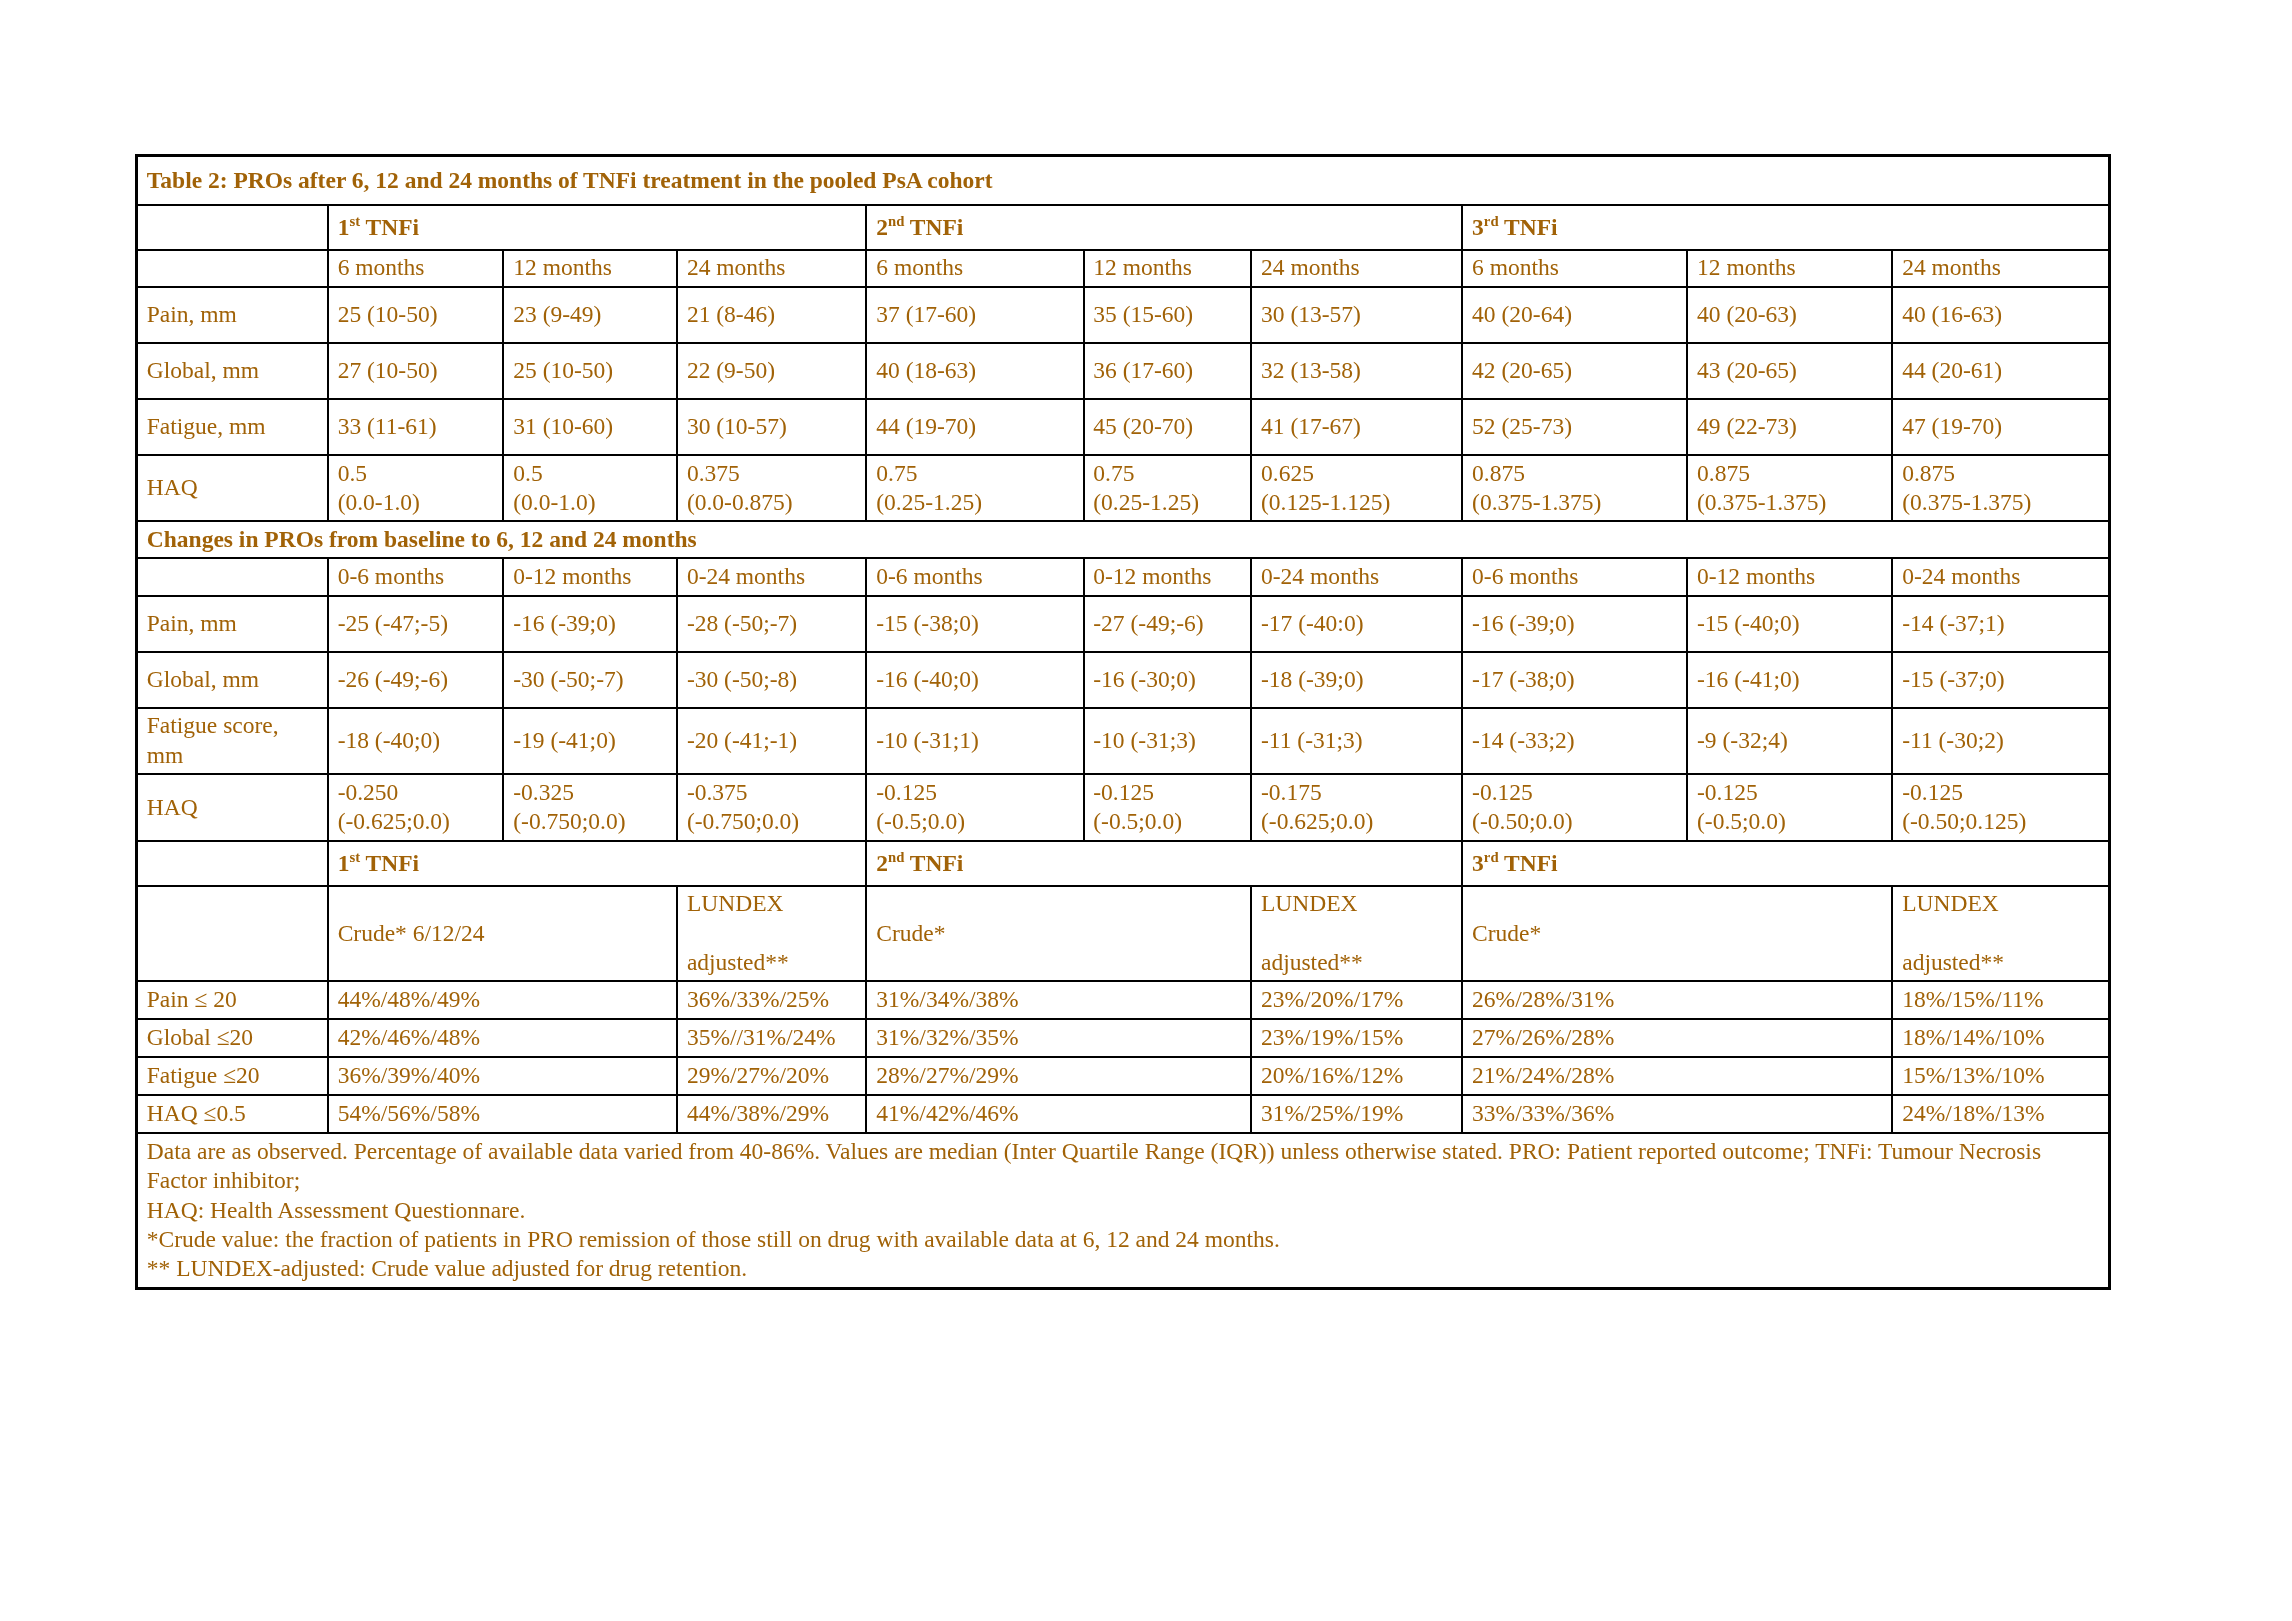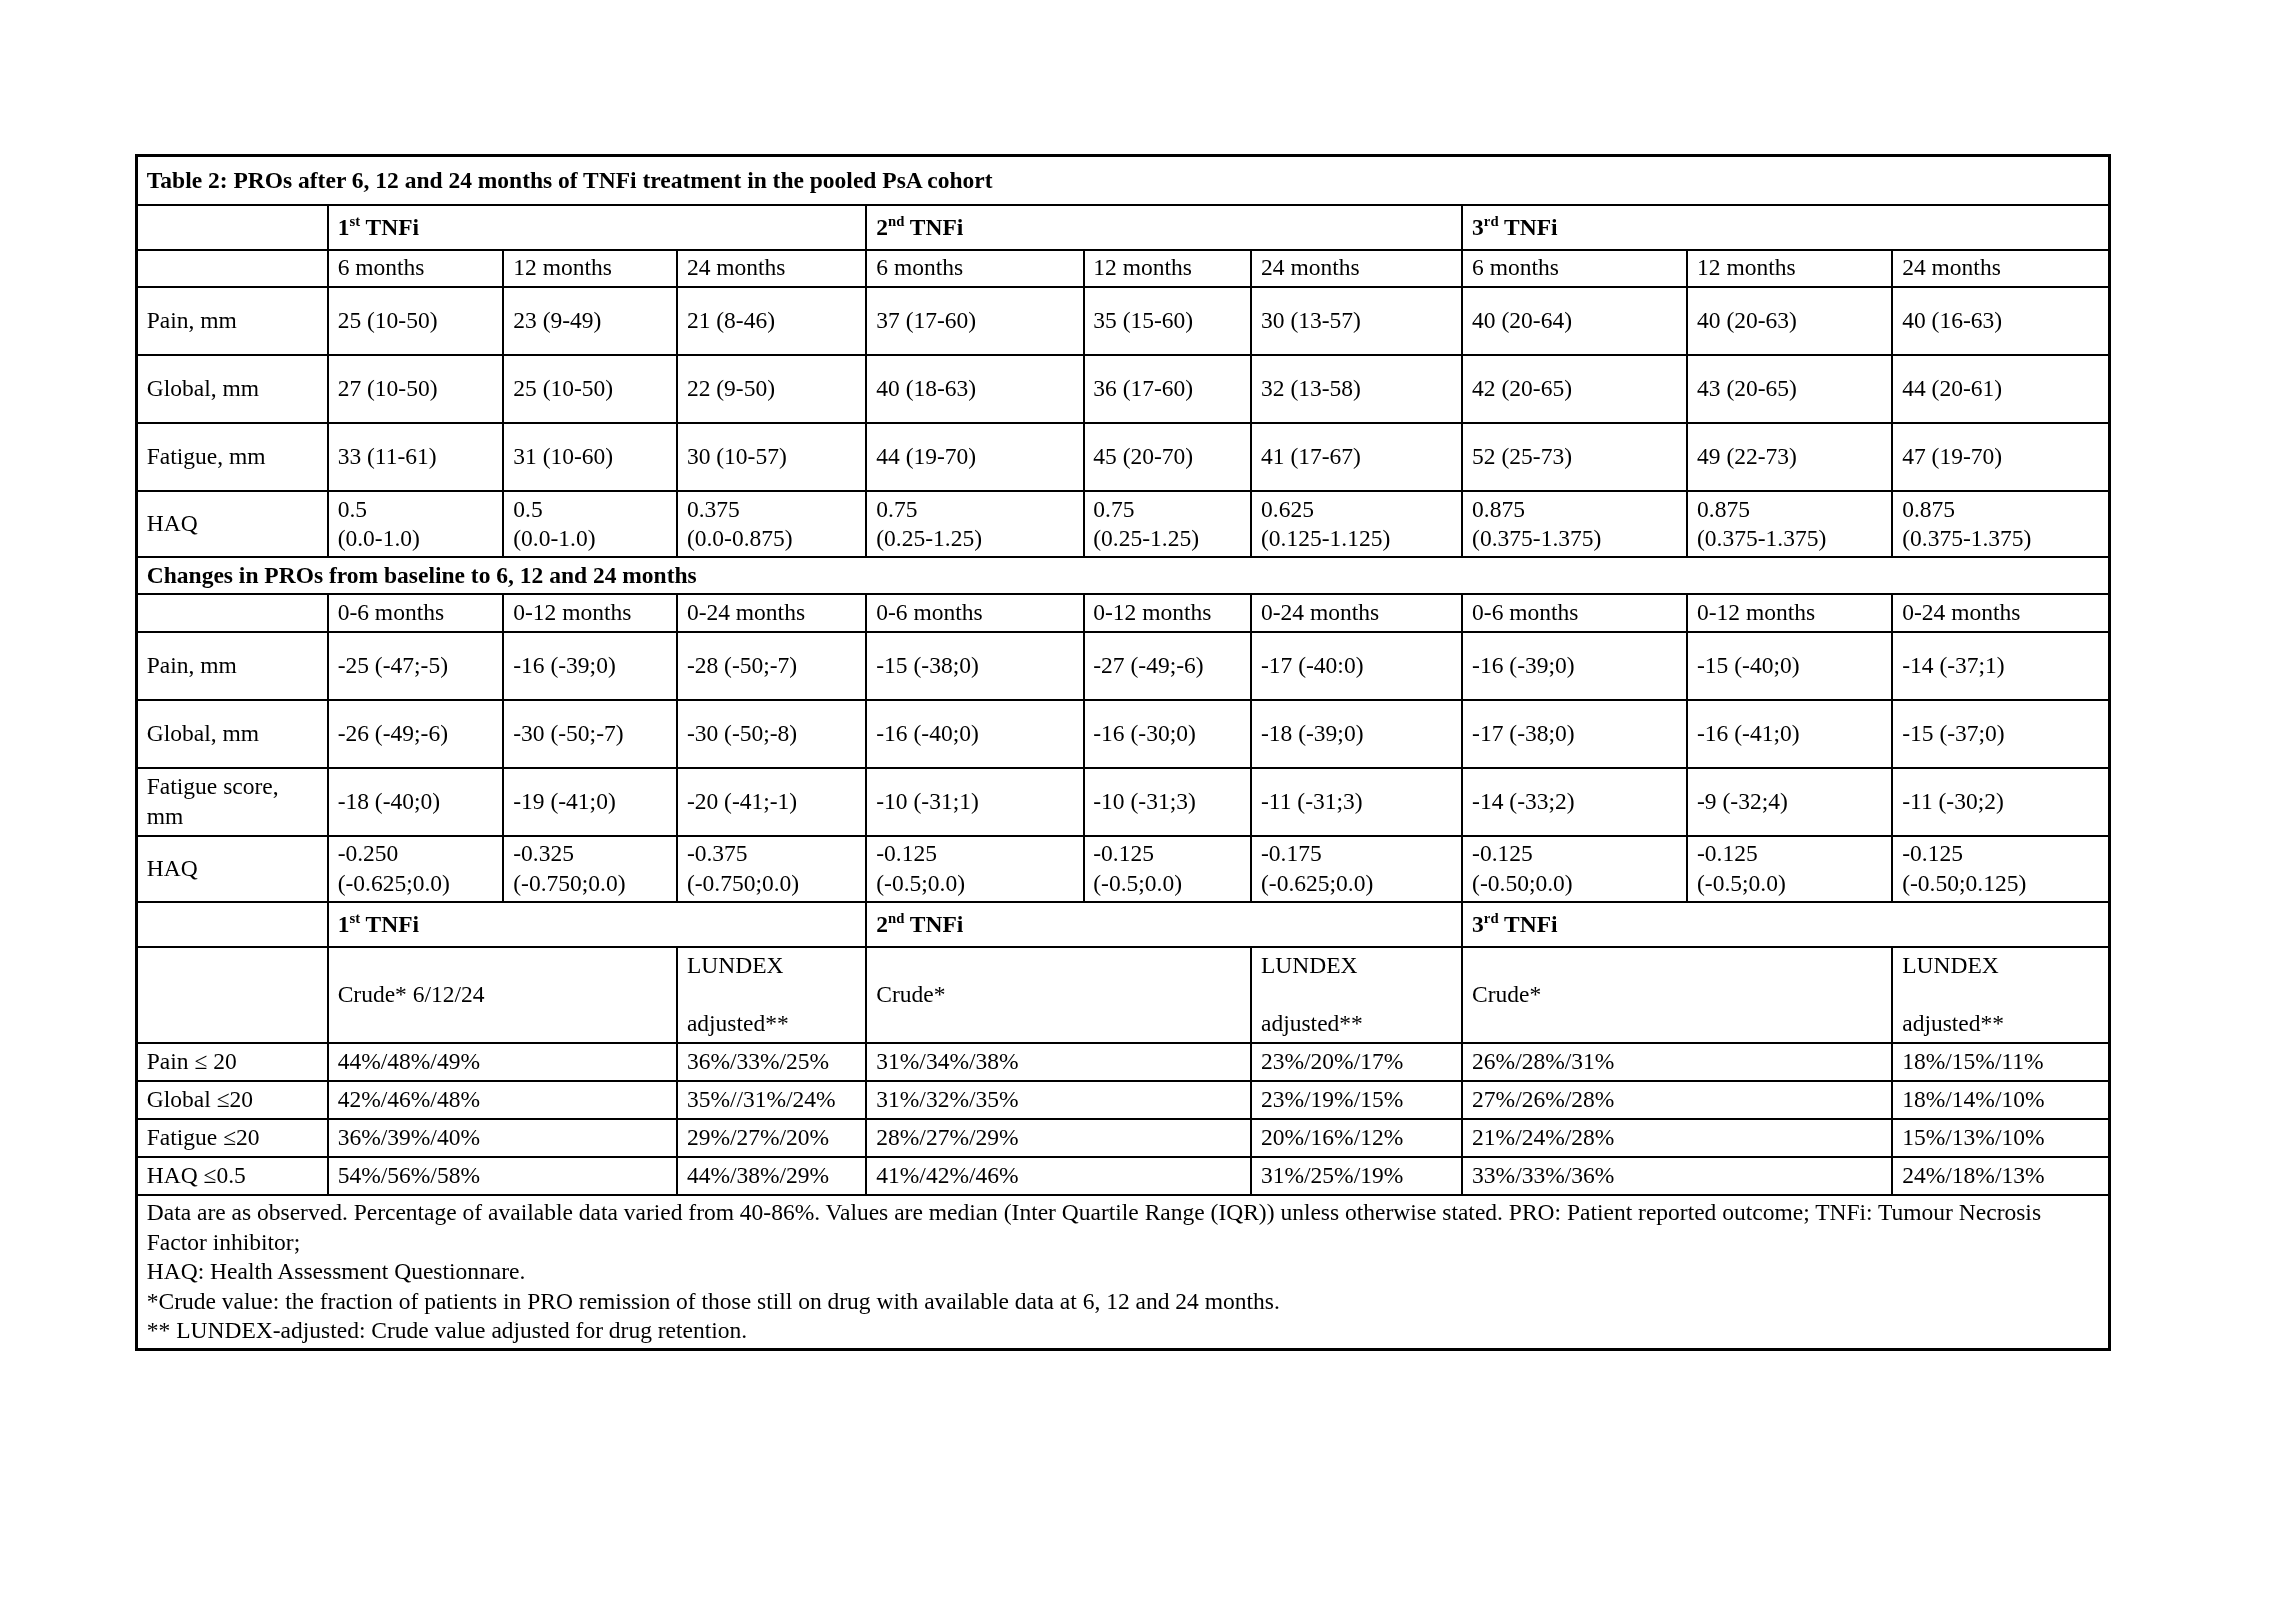--- a/index.html
+++ b/index.html
@@ -6,21 +6,21 @@
     margin: 0;
     padding: 0;
     background: #ffffff;
   }
   .page {
     position: relative;
     width: 2293px;
     height: 1621px;
     background: #ffffff;
     font-family: "Liberation Serif", serif;
-    color: #000000;
+    color: #a16207;
   }
   table.main {
     position: absolute;
     left: 135px;
     top: 154px;
     width: 1976px;
     border-collapse: collapse;
     table-layout: fixed;
     border: 3.9px solid #000000;
   }
@@ -52,21 +52,21 @@
     margin-top: 20px;
   }
   td.grp sup { font-size: 14.7px; }
   td.lbl { vertical-align: top; padding-top: 5.9px; }
   td.colhdr { vertical-align: top; padding-top: 5.9px; margin-top: 32px; }
   td.remhdr { vertical-align: top; padding-top: 7.8px; border-radius: 19px; }
   .second-line { display: block; margin-top: 29px; }
   tr.r-title  { height: 49px; }
   tr.r-grp    { height: 45px; }
   tr.r-months { height: 35px; }
-  tr.r-data   { height: 68px; }
+  tr.r-data   { height: 56px; }
   tr.r-haq    { height: 56px; }
   tr.r-sect   { height: 36px; }
   tr.r-remhdr { height: 74px; }
   tr.r-rem    { height: 38px; margin-left: 28px; }
   td.footer-cell {
     font-size: 20.6px;
     vertical-align: top;
     padding: 5.9px 9.8px 9.8px 9.8px;
     line-height: 1.55;
   }

